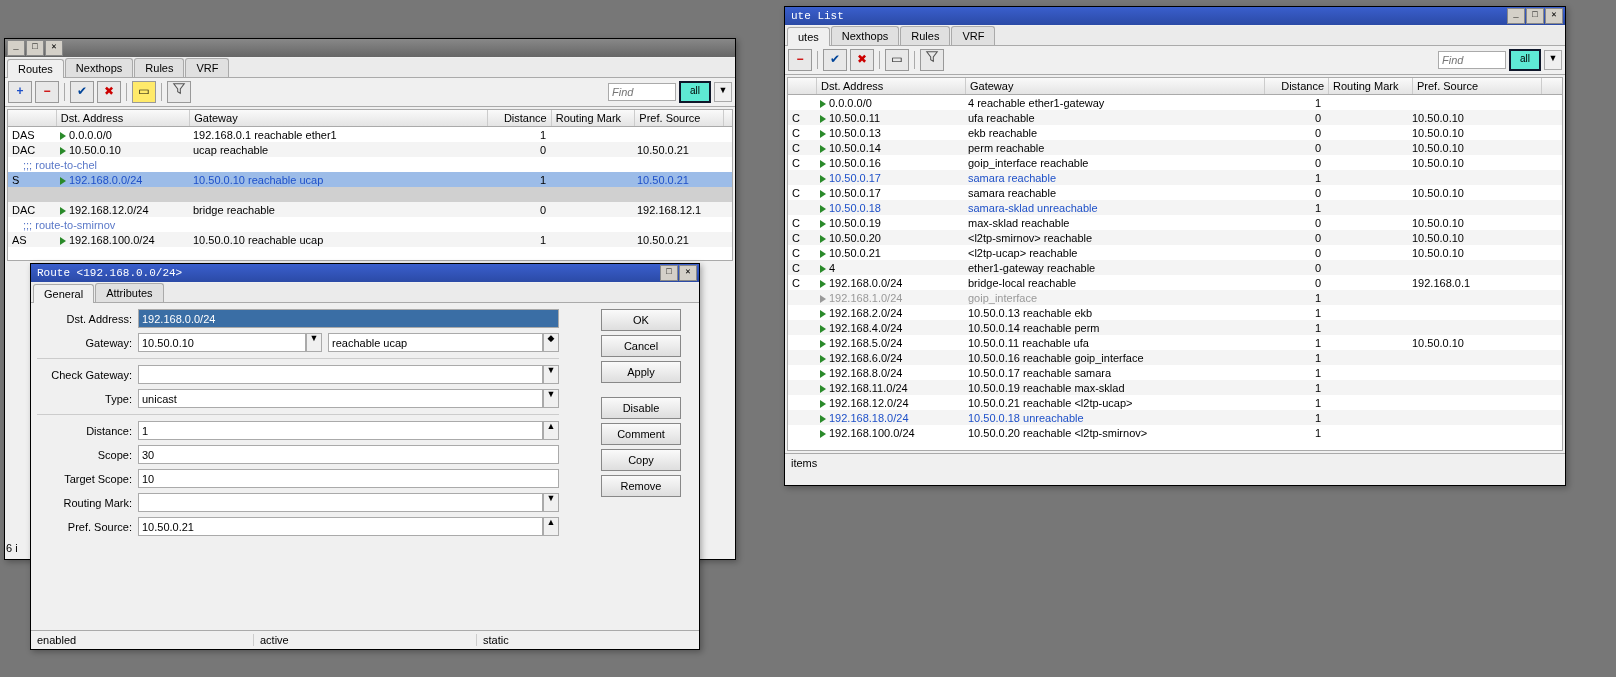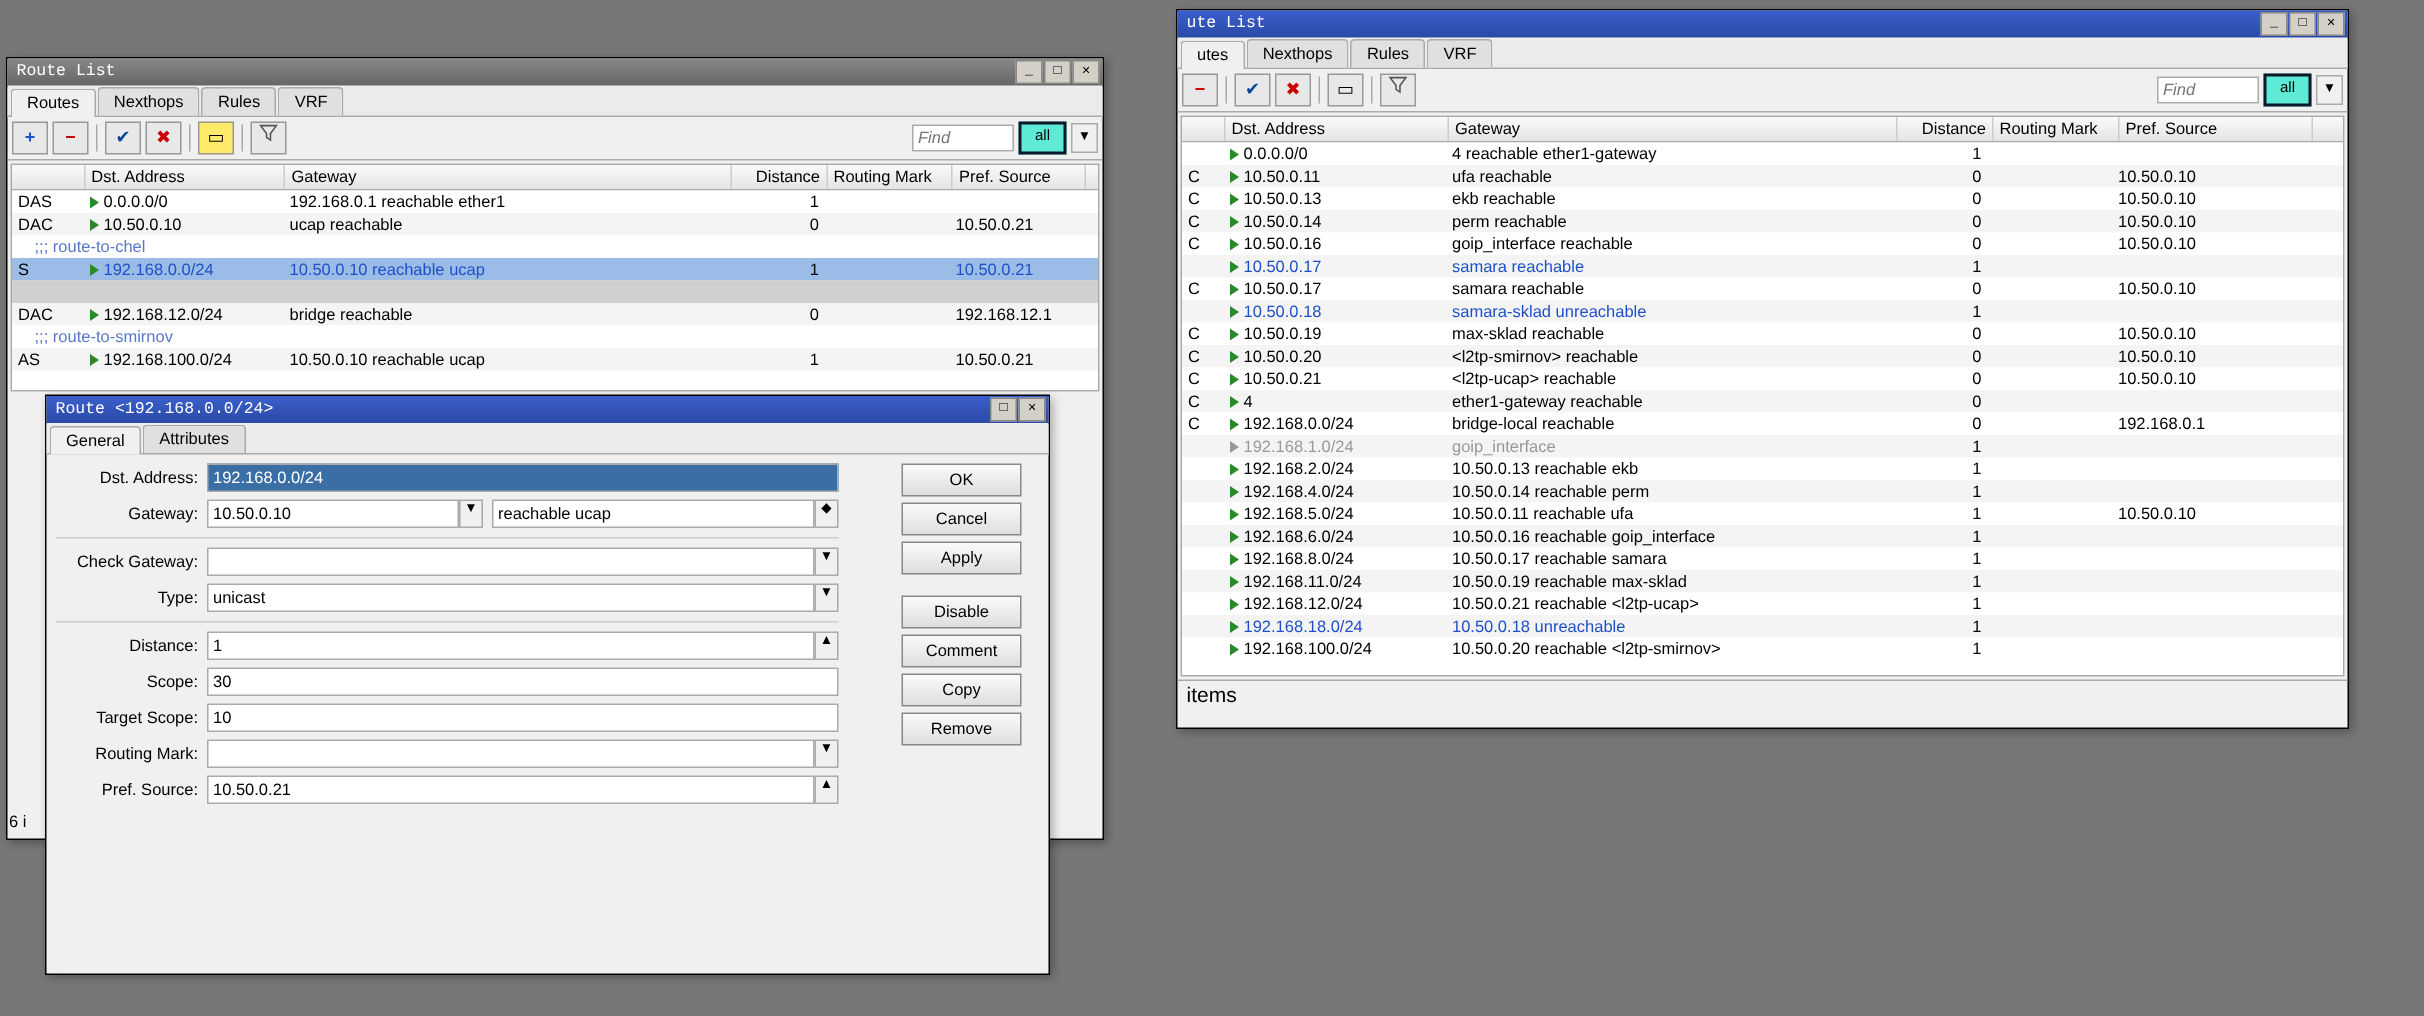--- a/index.html
+++ b/index.html
@@ -196,37 +196,36 @@
     width:14px;
     height:17px;
     border:1px solid #aaa;
     text-align:center;
     font-size:9px;
     line-height:8px;
   }
   .statusbar {
     display:flex;
     border-top:1px solid #aaa;
-    font-size:14px;
+    font-size:11px;
     height:18px;
     align-items:center;
   }
   .status-cell {
     flex:1;
     border-right:1px solid #ccc;
     padding:0 6px;
   }
   .funnel-svg { width:14px; height:14px; }
 </style>
 </head>
 <body>
 
 <div class="window" style="left:4px; top:38px; width:730px; height:520px;">
   <div class="titlebar inactive">
-    <span class="title-text">Route List</span>
     <div class="winbtns">
       <div class="winbtn">_</div>
       <div class="winbtn">□</div>
       <div class="winbtn">✕</div>
     </div>
   </div>
   <div class="tabs" id="left-tabs">
       <div class="tab active">Routes</div>
       <div class="tab">Nexthops</div>
       <div class="tab">Rules</div>
@@ -383,20 +382,25 @@
         <button class="dlg-btn">Cancel</button>
         <button class="dlg-btn">Apply</button>
         <div style="height: 6px;"></div>
         <button class="dlg-btn">Disable</button>
         <button class="dlg-btn">Comment</button>
         <button class="dlg-btn">Copy</button>
         <button class="dlg-btn">Remove</button>
       </div>
   </div>
   <div style="flex:1;"></div>
+  <div class="statusbar" style="position:absolute;bottom:0;left:0;right:0;">
+    <div class="status-cell">enabled</div>
+    <div class="status-cell">active</div>
+    <div class="status-cell" style="border-right:none;">static</div>
+  </div>
 </div>
 
 <div class="window" style="left:784px; top:6px; width:780px; height:478px;">
   <div class="titlebar active">
     <span class="title-text">ute List</span>
     <div class="winbtns">
       <div class="winbtn">_</div>
       <div class="winbtn">□</div>
       <div class="winbtn">✕</div>
     </div>

